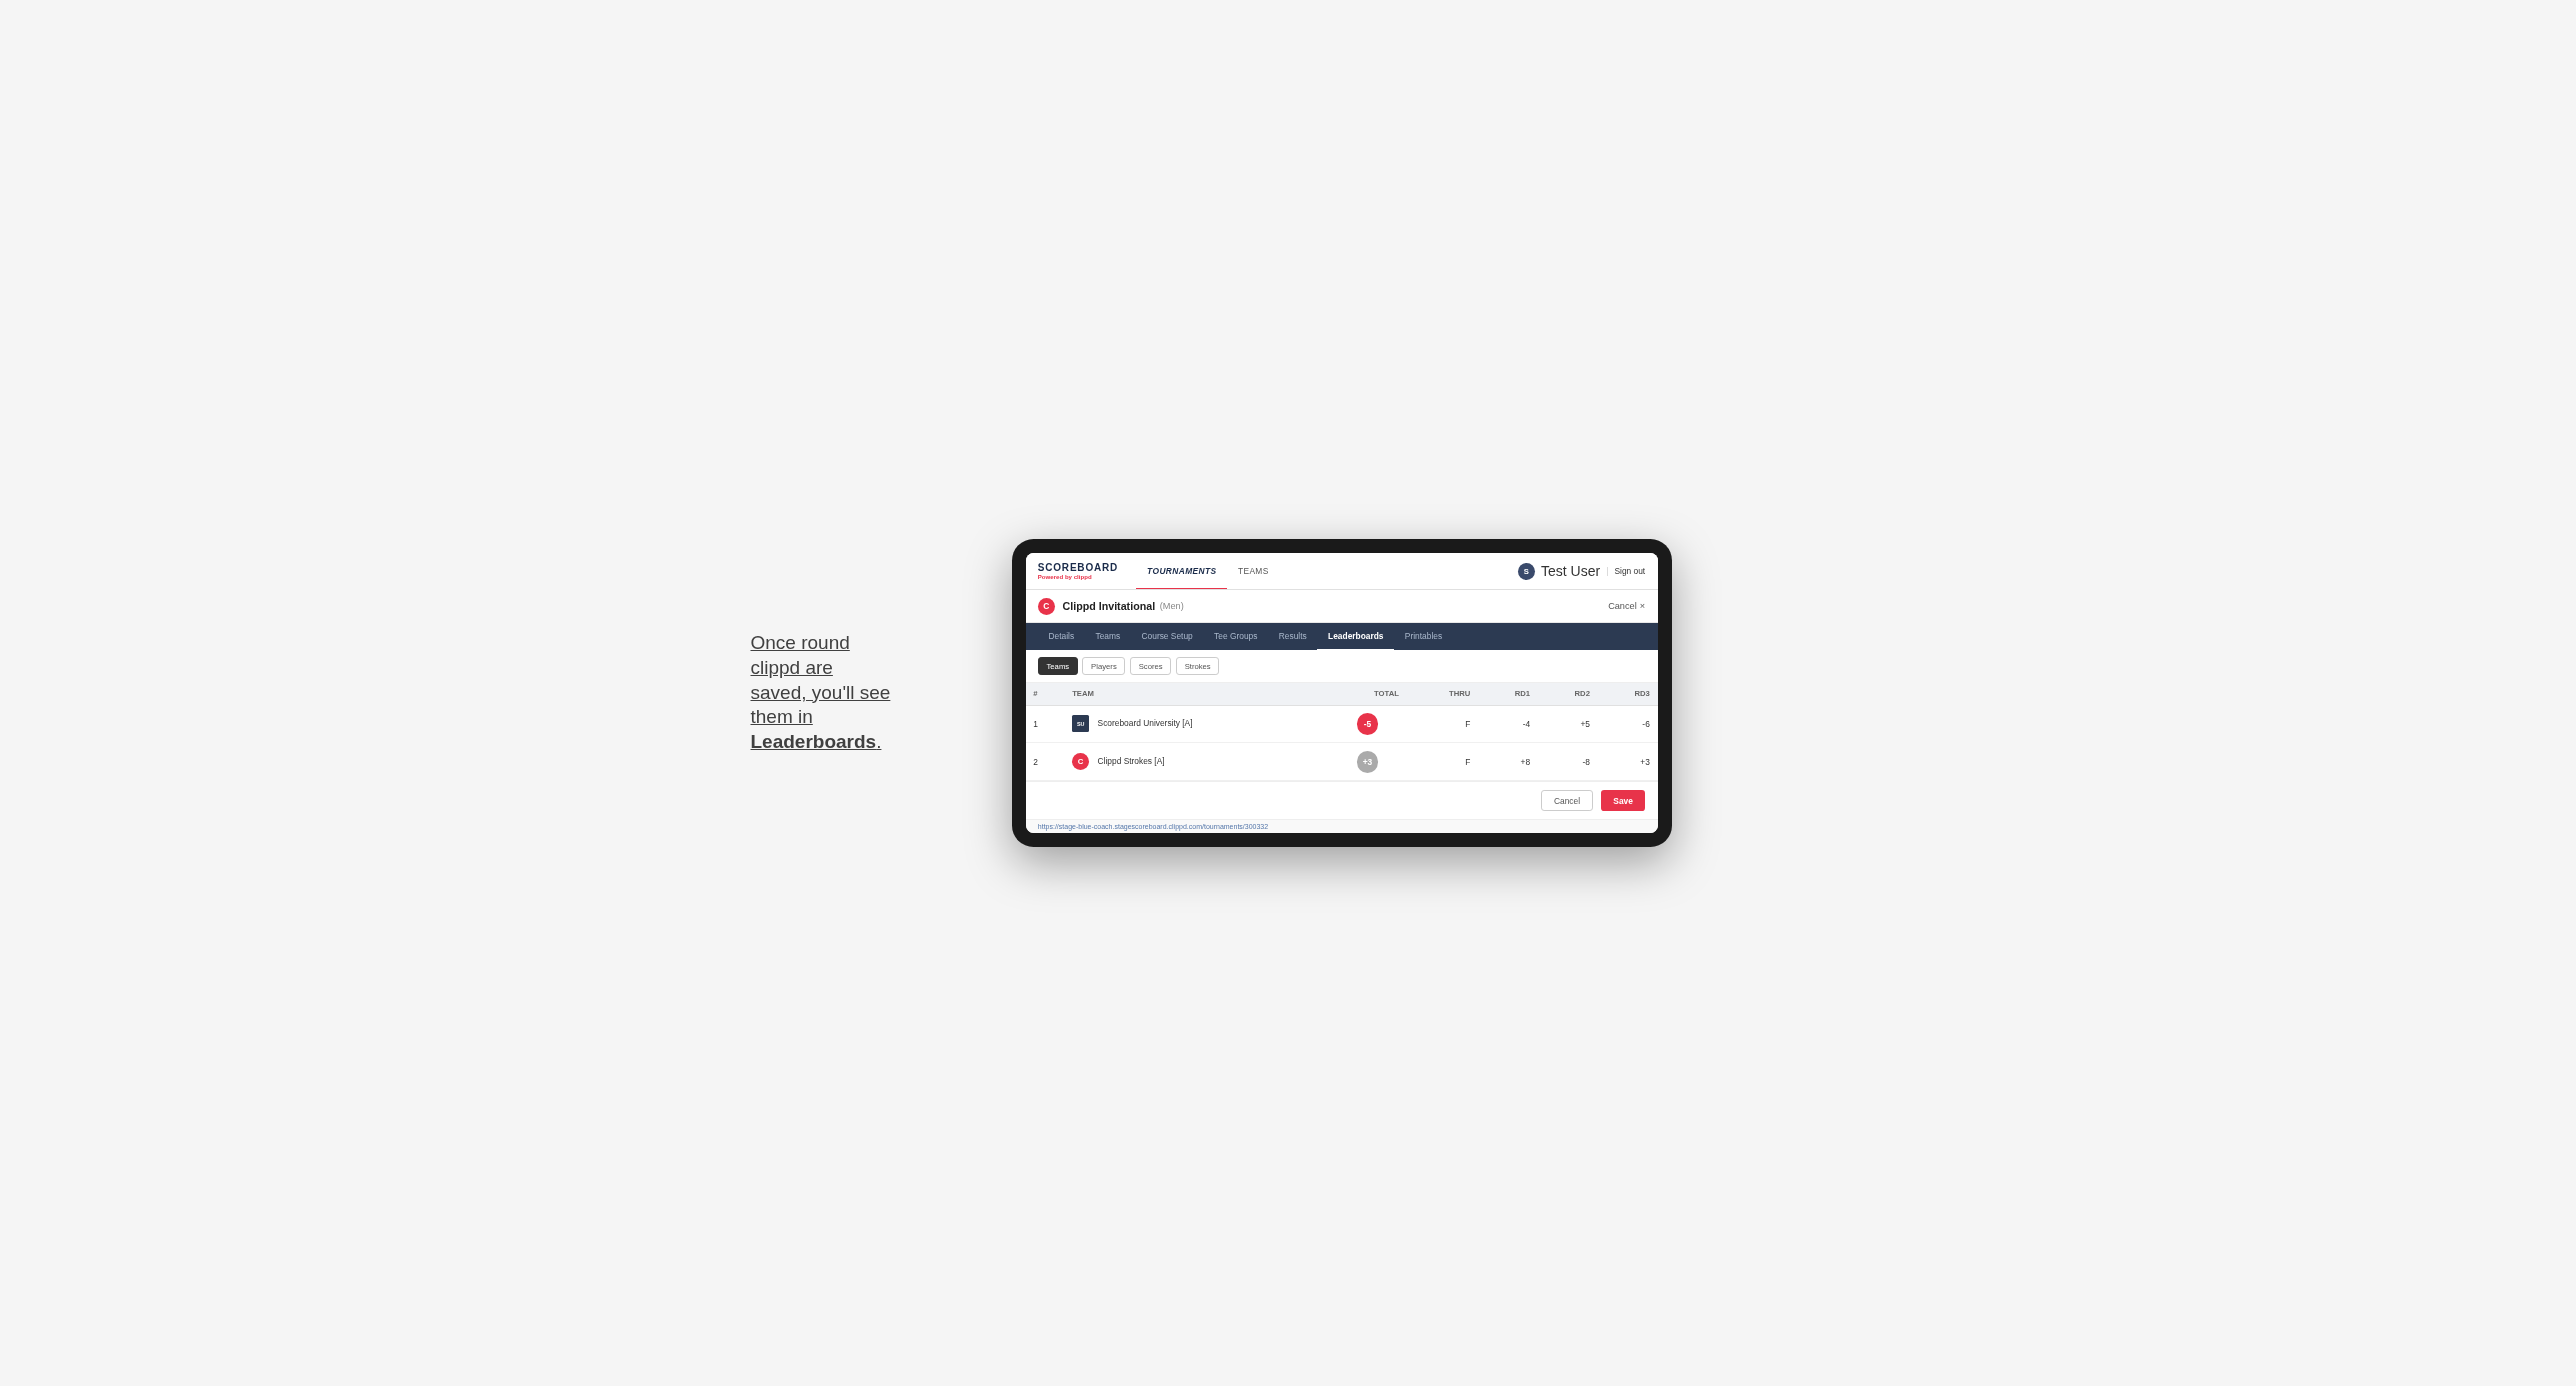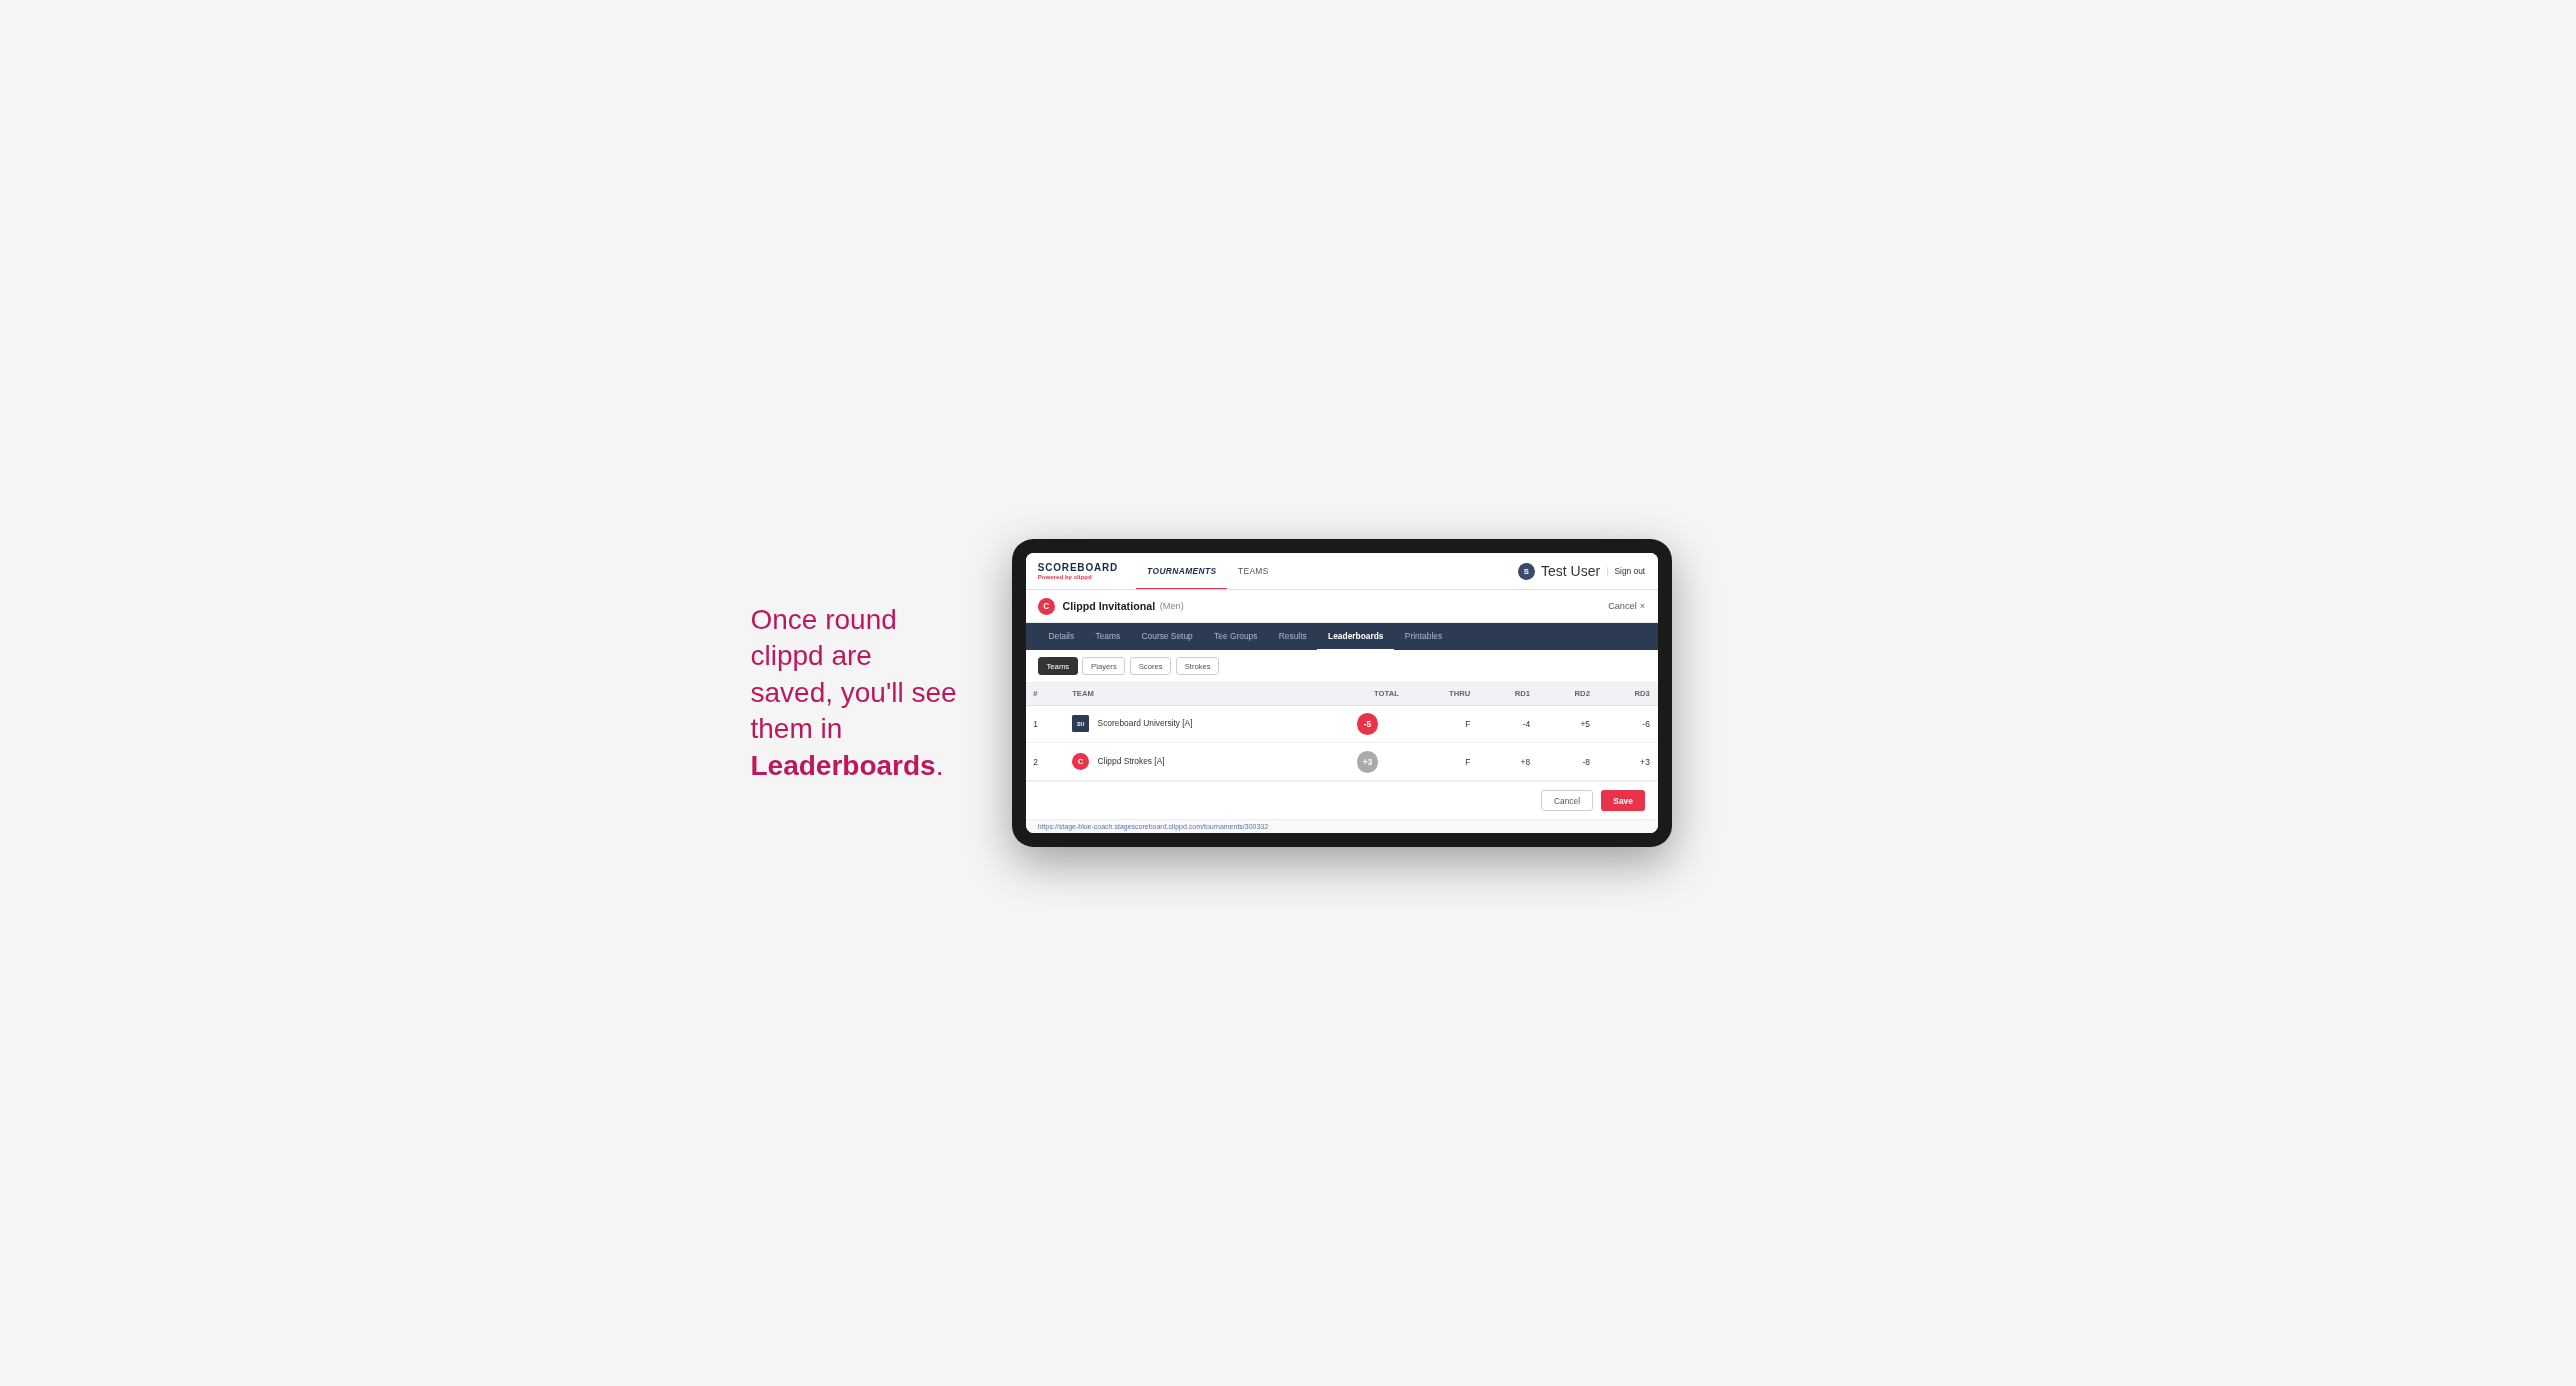--- a/index.html
+++ b/index.html
@@ -16,23 +16,24 @@
     .page-wrapper {
       display: flex;
       align-items: center;
       gap: 46px;
       max-width: 1075px;
       width: 100%;
     }
 
     .left-text {
       flex: 0 0 215px;
-      font-size: 28px;
+      font-size: 19px;
       line-height: 1.3;
-      color: #be185d;
+      color: #404040;
+      text-decoration: underline;
     }
     .left-text strong {
       font-weight: 800;
     }
 
     
     .tablet-shell {
       flex: 1;
       background: #1a1a1a;
       border-radius: 21.5px;

